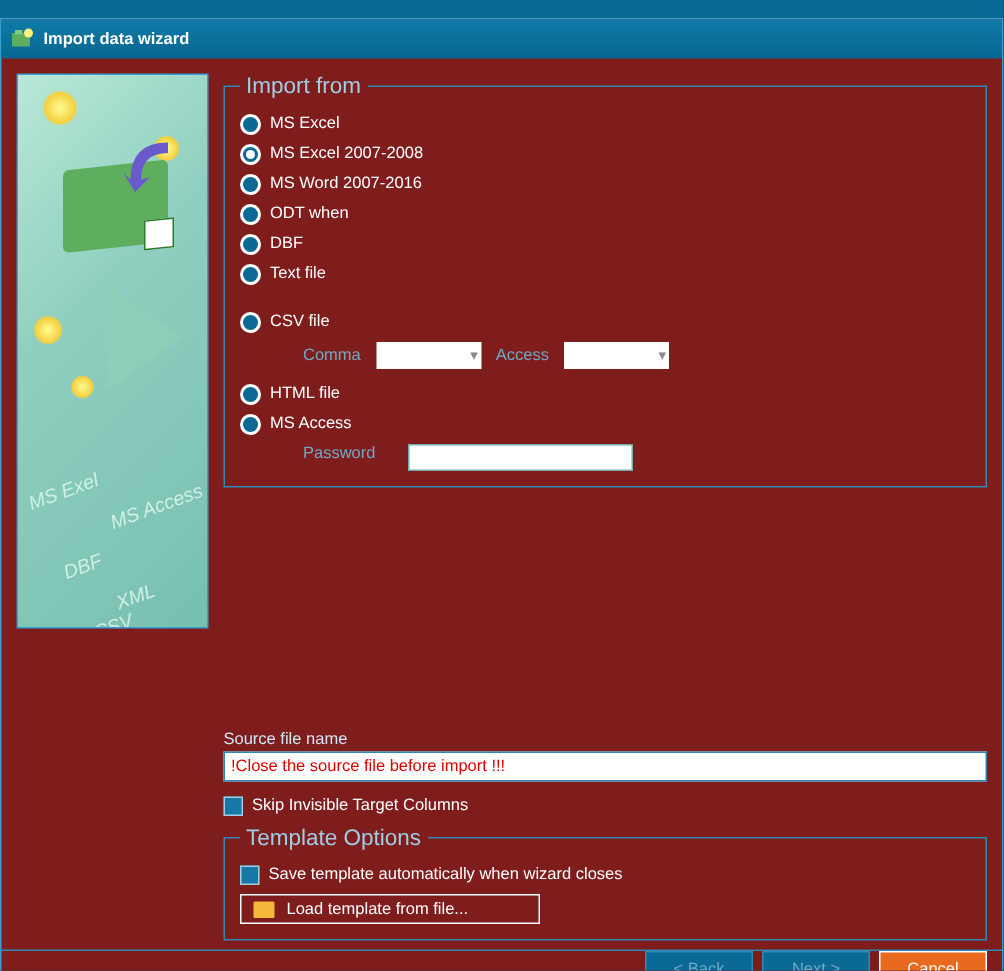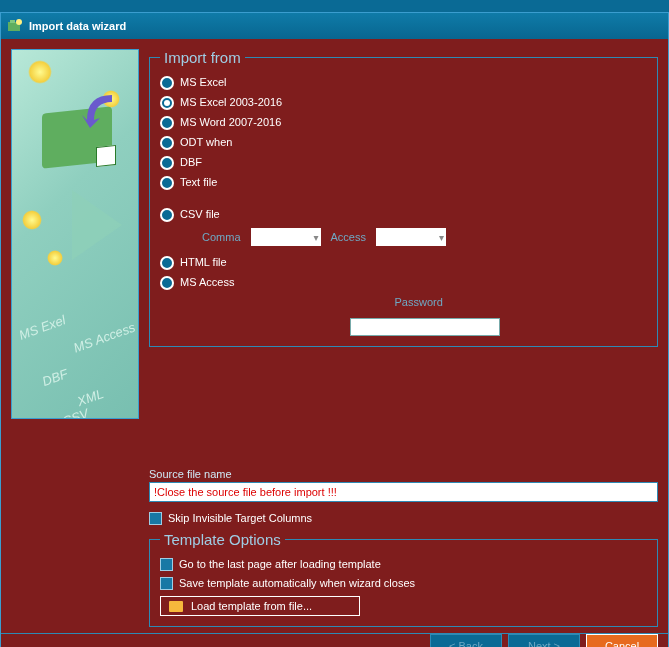--- a/index.html
+++ b/index.html
@@ -117,21 +117,21 @@
     display:flex; align-items:center; gap:10px;
     margin-left:42px; margin-top:4px; margin-bottom:10px;
     color:#6fa9c4;
   }
   .combo {
     width:70px;height:18px;background:#fff;
     display:flex;align-items:center;justify-content:flex-end;
     padding-right:2px;
   }
   .combo .chev { color:#888; font-size:10px; }
-  .pw-row { display:flex; align-items:center; gap:10px; margin-left:42px; margin-top:6px;flex-direction:column;}
+  .pw-row { display:flex; align-items:flex-start; gap:10px; margin-left:42px; margin-top:6px;}
   .pw-row .lbl{ color:#6fa9c4; width:60px;}
   .pw-input { width:150px;height:18px;background:#fff;border:1px solid #7aa;}
   .src-label { color:#cfe8f5; margin:4px 0 2px 0;}
   .src-input {
     width:100%; height:20px; background:#fff; border:1px solid #2e8ab5;
     color:#d00; padding:2px 4px; font-size:11px;
   }
   .load-btn {
     display:flex;align-items:center;gap:8px;
     border:1px solid #fff; padding:3px 8px; width:200px;
@@ -199,21 +199,21 @@
       <div class="rightcol">
         <fieldset>
           <legend>Import from</legend>
 
           <div class="radio-row">
             <span class="radio"></span>
             <span>MS Excel</span>
           </div>
           <div class="radio-row">
             <span class="radio selected"></span>
-            <span>MS Excel 2003-2016</span>
+            <span>MS Excel 2007-2008</span>
           </div>
           <div class="radio-row">
             <span class="radio"></span>
             <span>MS Word 2007-2016</span>
           </div>
           <div class="radio-row">
             <span class="radio"></span>
             <span>ODT when</span>
           </div>
           <div class="radio-row">
@@ -263,24 +263,20 @@
 
       <div class="check-row" style="margin-top:10px">
         <span class="chk"></span>
         <span>Skip Invisible Target Columns</span>
       </div>
 
       <fieldset class="lower">
         <legend>Template Options</legend>
         <div class="check-row">
           <span class="chk"></span>
-          <span>Go to the last page after loading template</span>
-        </div>
-        <div class="check-row">
-          <span class="chk"></span>
           <span>Save template automatically when wizard closes</span>
         </div>
         <div class="load-btn">
           <span class="folder-ico"></span>
           <span>Load template from file...</span>
         </div>
       </fieldset>
     </div>
 
     <div class="footer">

